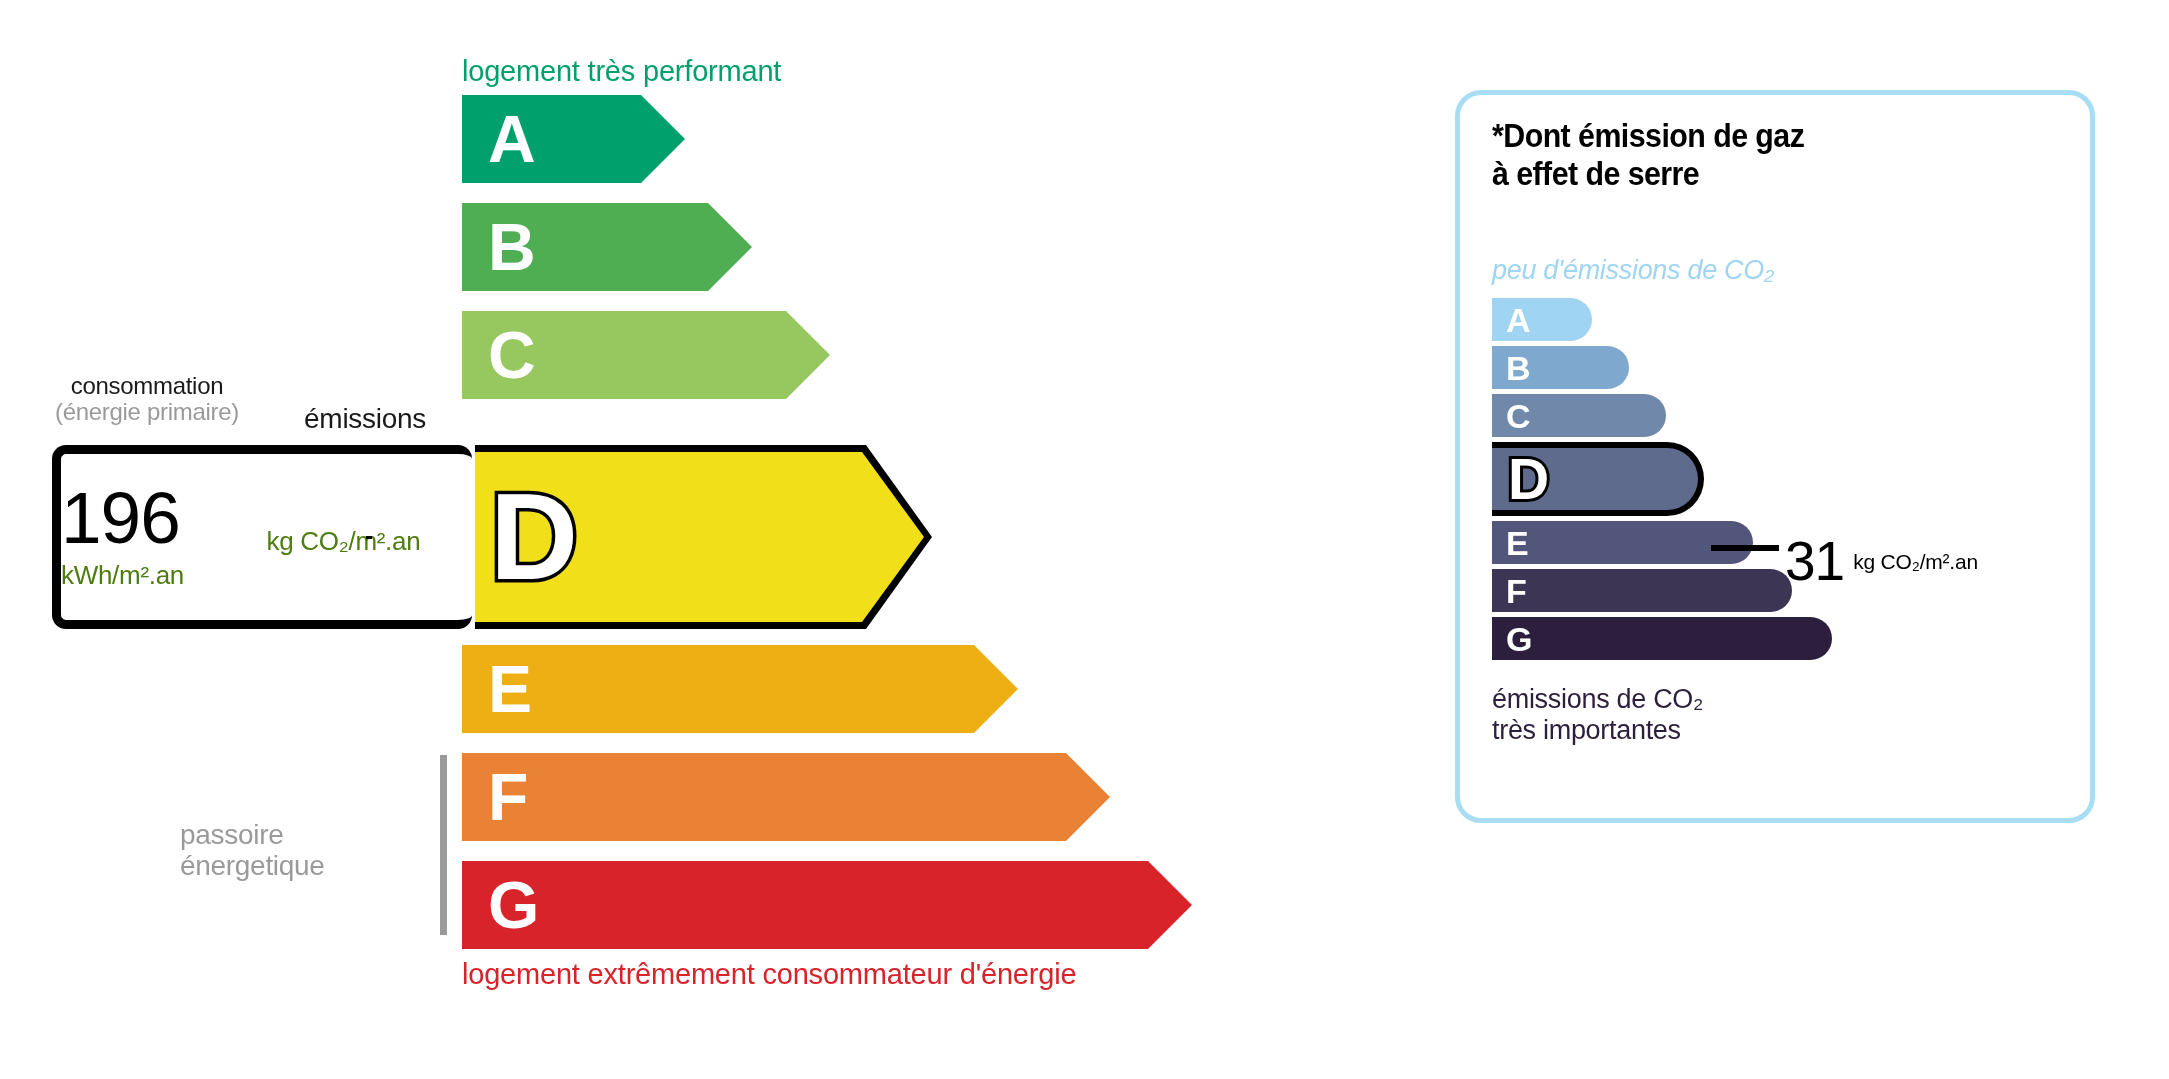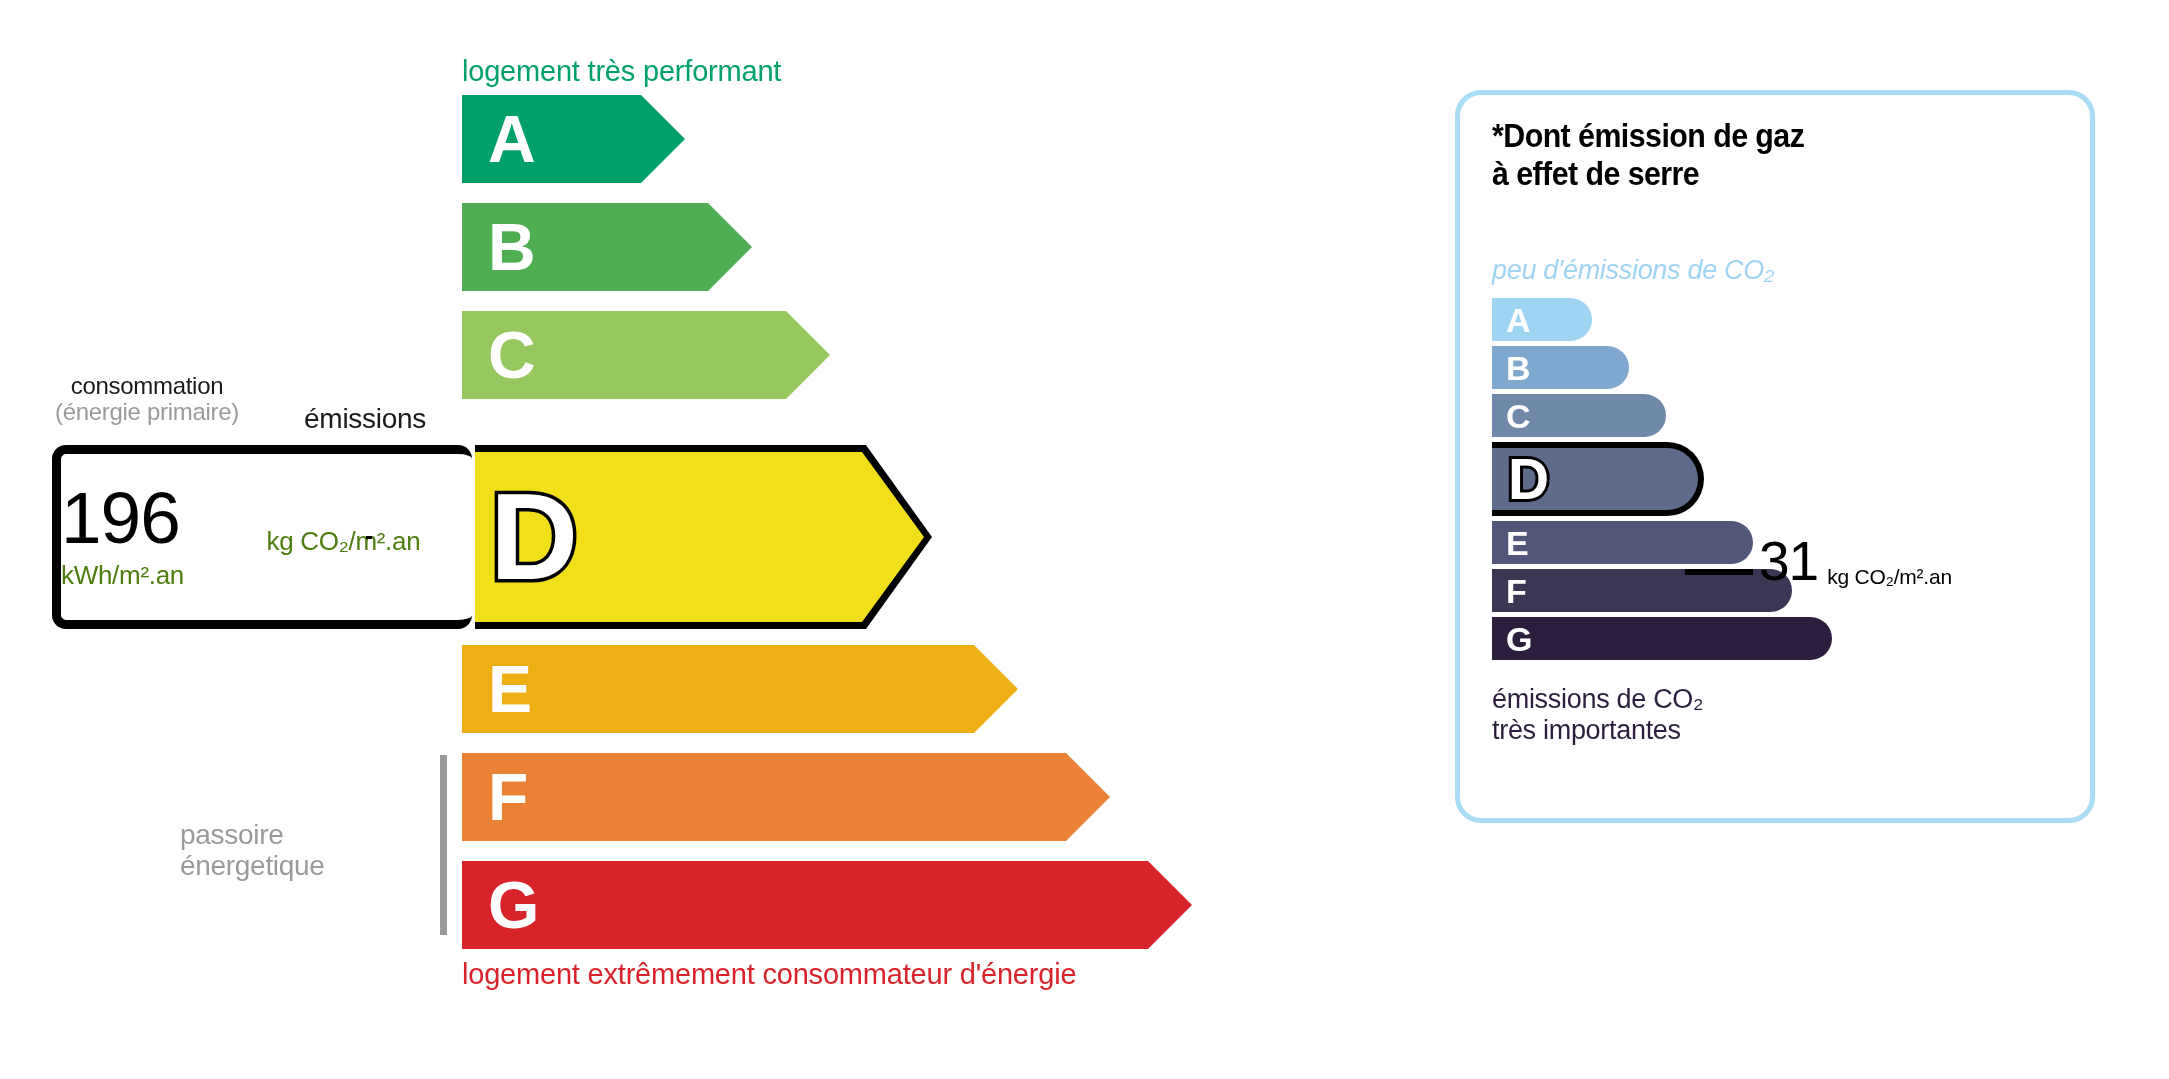--- a/index.html
+++ b/index.html
@@ -294,24 +294,24 @@
     left: 16px;
     font-size: 57px;
     color: #ffffff;
     -webkit-text-stroke: 6px #000000;
     paint-order: stroke fill;
   }
 
   
   #co2-callout {
     position: absolute;
-    left: 225px;
+    left: 251px;
     top: 439px;
     display: flex;
-    align-items: flex-end;
+    align-items: center;
     white-space: nowrap;
   }
   #co2-callout-line {
     width: 68px;
     height: 6px;
     background: #000000;
     margin-right: 6px;
     position: relative;
     top: -14px;
   }

